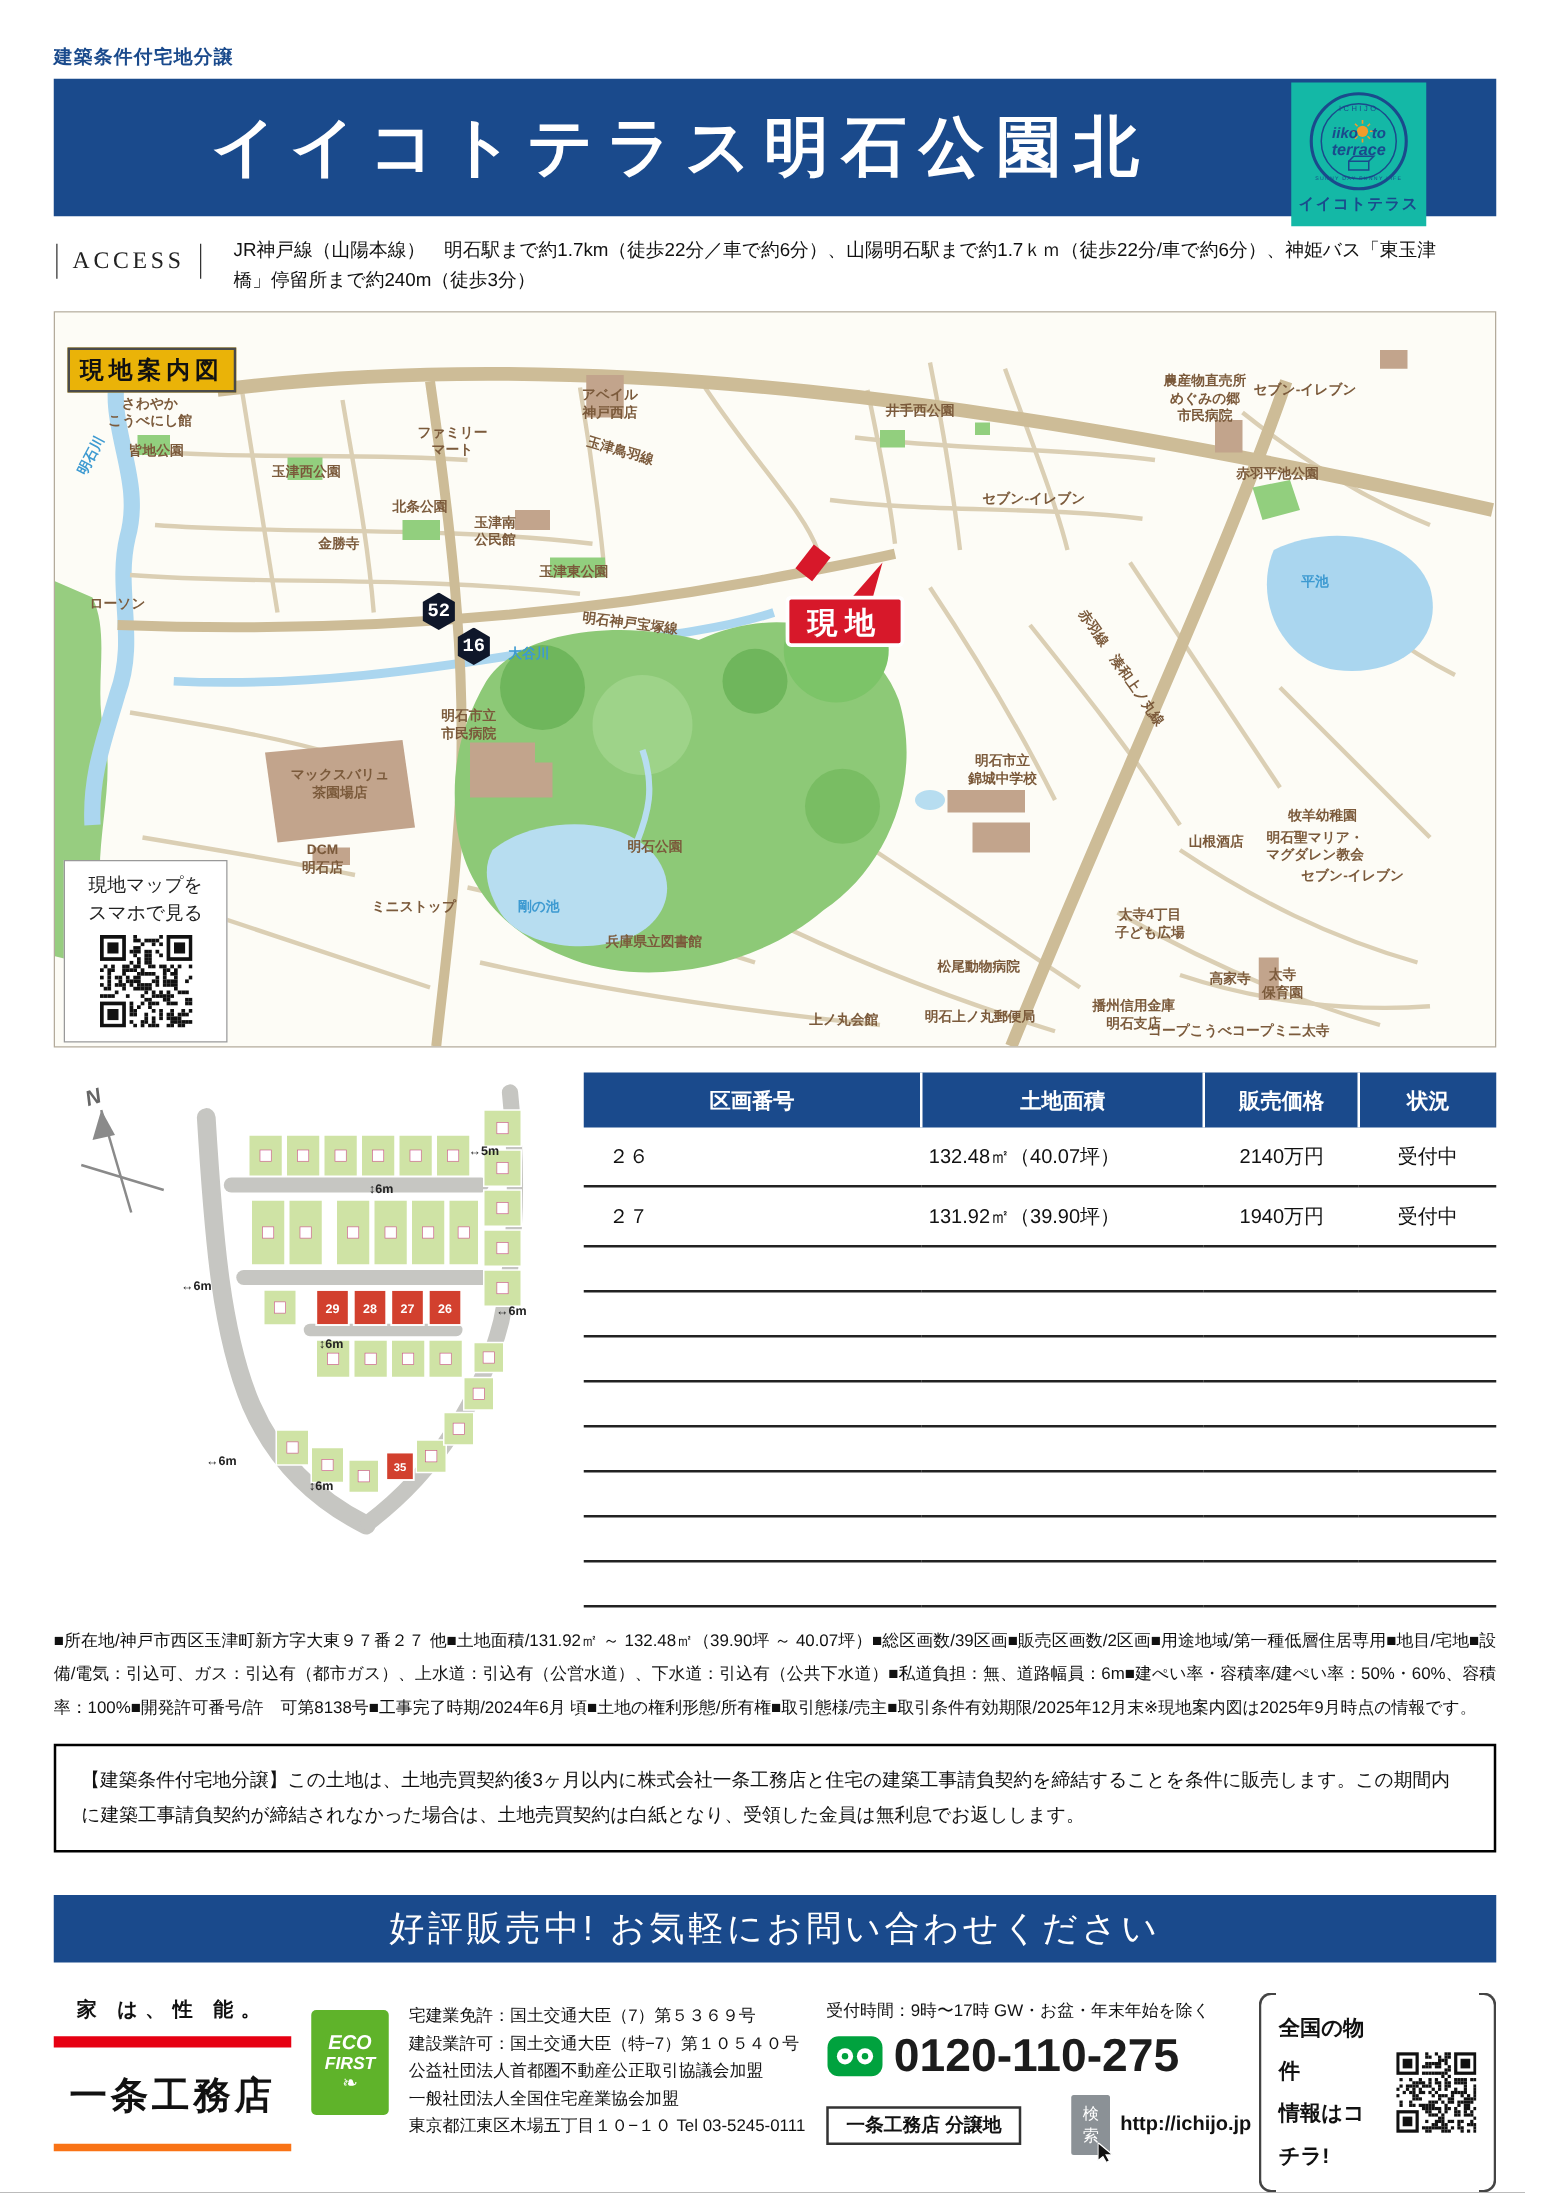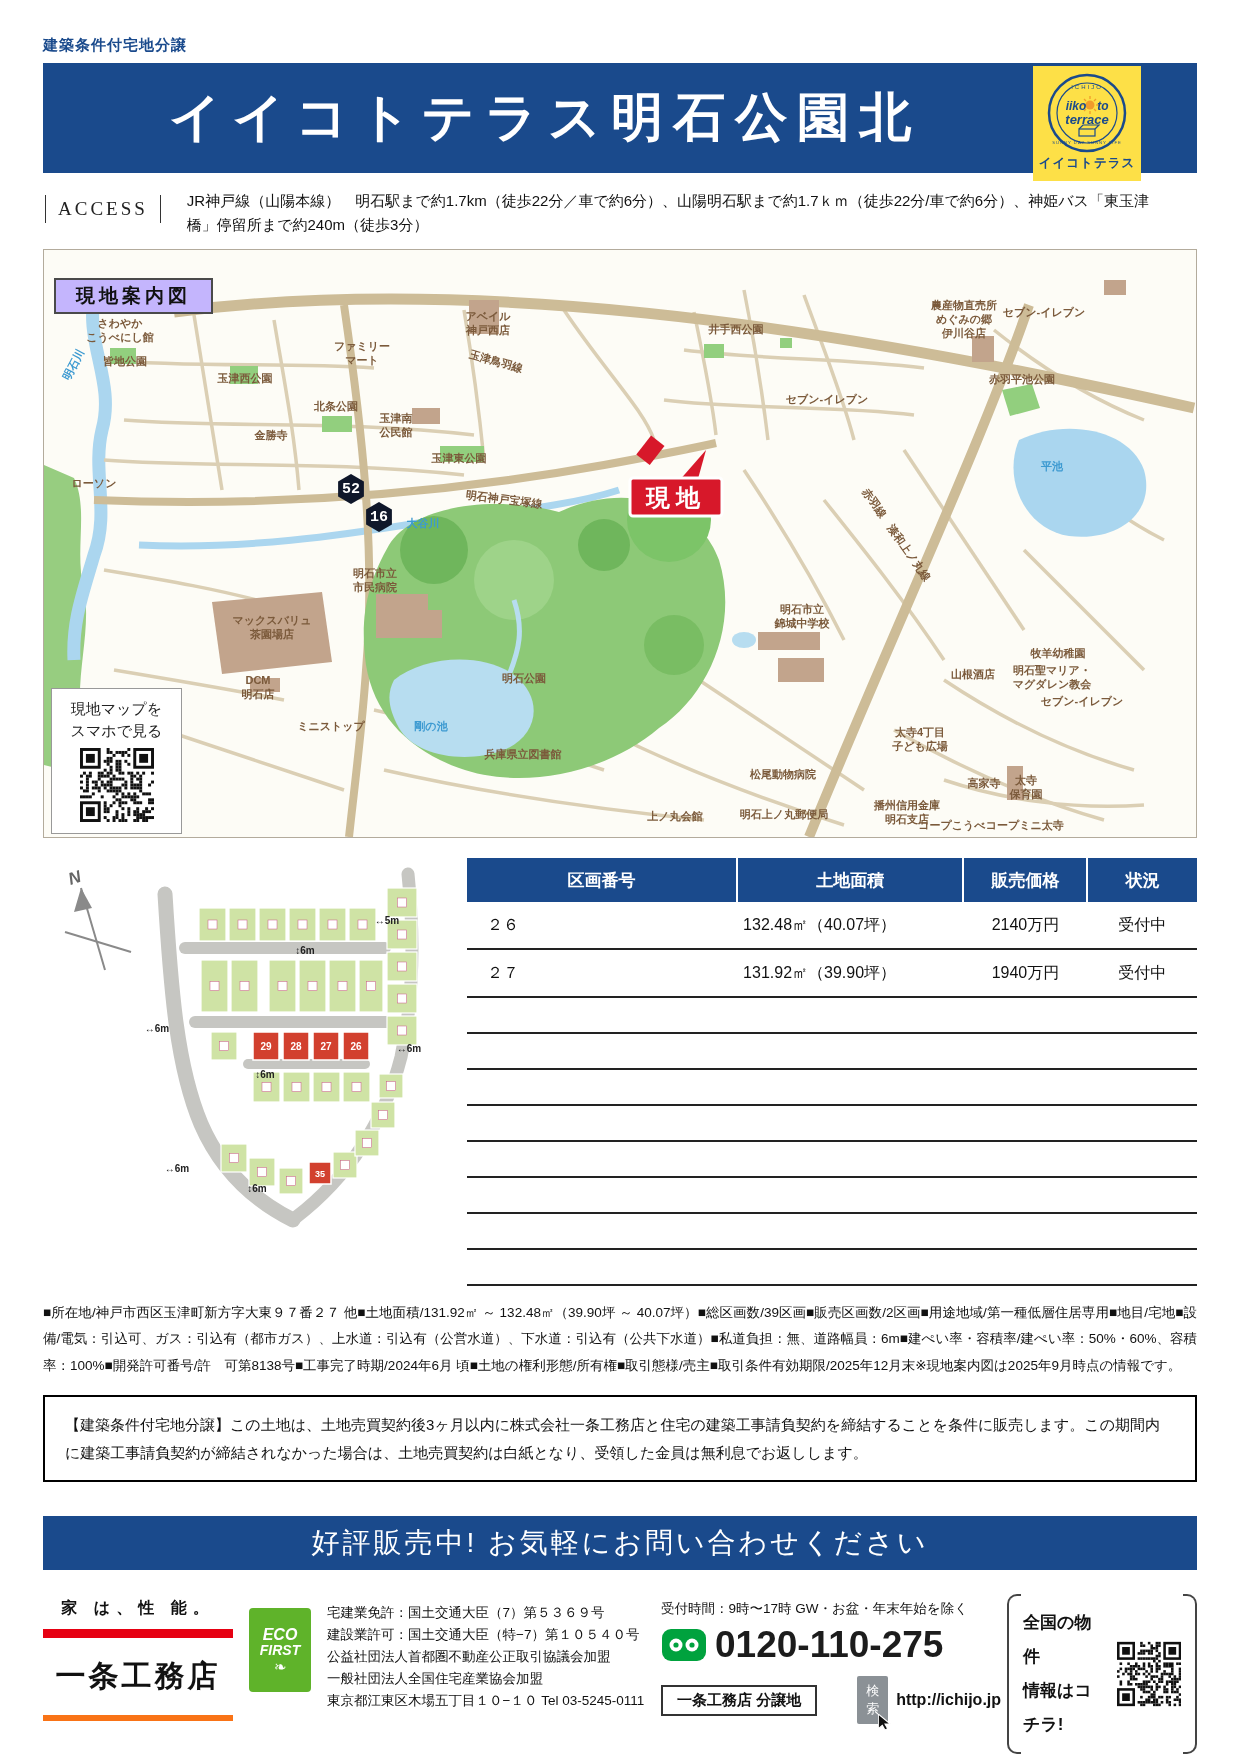--- a/index.html
+++ b/index.html
@@ -4,33 +4,33 @@
 <style>
   html,body{margin:0;padding:0;background:#888;}
   .page{width:1240px;height:1754px;background:#fff;position:relative;margin:0 auto;
         padding:36px 43px 0;box-sizing:border-box;overflow:hidden;
         font-family:"Liberation Sans","DejaVu Sans",sans-serif;color:#111;}
   
   .top-label{font-size:15px;font-weight:bold;color:#1a4a8c;letter-spacing:1px;margin-bottom:8px;}
   .title-band{position:relative;height:110px;background:#1a4a8c;display:flex;align-items:center;}
   .title-band h1{margin:0;width:100%;text-align:center;padding-right:150px;color:#fff;
                  font-size:52px;font-weight:bold;letter-spacing:10px;}
-  .logo-box{position:absolute;right:56px;top:3px;width:108px;height:115px;background:#fde047;
+  .logo-box{position:absolute;right:56px;top:3px;width:108px;height:115px;background:#14b8a6;
             display:flex;flex-direction:column;align-items:center;justify-content:flex-start;padding-top:6px;box-sizing:border-box;}
   .logo-caption{font-size:12.5px;font-weight:bold;color:#1a4a8c;letter-spacing:1px;margin-top:1px;}
   
   .access-row{display:flex;margin-top:16px;align-items:flex-start;}
   .access-label{font-family:"Liberation Serif",serif;font-size:19px;letter-spacing:3px;color:#222;
                 border-left:1.5px solid #333;border-right:1.5px solid #333;padding:3px 12px;margin:6px 4px 0 2px;white-space:nowrap;}
   .access-text{font-size:15px;line-height:1.6;margin-left:22px;max-width:990px;}
   
   .map-box{position:relative;margin-top:12px;width:1152px;height:587px;border:1px solid #b3ab9c;
            background:#fdfcf6;overflow:hidden;}
-  .map-title{position:absolute;left:10px;top:28px;background:#c4b5fd;border:2px solid #4a4a4a;
-             padding:3px 20px;font-size:19px;font-weight:bold;letter-spacing:4px;z-index:5;}
+  .map-title{position:absolute;left:10px;top:28px;background:#eab308;border:2px solid #4a4a4a;
+             padding:3px 8px;font-size:19px;font-weight:bold;letter-spacing:4px;z-index:5;}
   .map-label{position:absolute;transform:translate(-50%,-50%);font-size:11px;font-weight:bold;
              color:#7b5a3b;text-align:center;line-height:1.25;white-space:pre-line;z-index:3;pointer-events:none;}
   .map-label.blue{color:#3d9ad1;}
   .route-badge{position:absolute;width:30px;height:30px;background:#0f172a;color:#fff;font-size:15px;
                font-weight:bold;display:flex;align-items:center;justify-content:center;z-index:4;
                clip-path:polygon(50% 0,93% 25%,93% 75%,50% 100%,7% 75%,7% 25%);font-family:Liberation Mono, monospace;}
   .map-qr{position:absolute;left:7px;top:438px;width:131px;height:146px;background:#fff;
           border:1px solid #999;text-align:center;padding-top:9px;box-sizing:border-box;z-index:5;}
   .map-qr .cap{font-size:15px;line-height:1.45;color:#222;}
   
@@ -243,21 +243,21 @@
         <div class="map-label" style="left: 740px; top: 565px;">明石上ノ丸郵便局</div>
         <div class="map-label" style="left: 863px; top: 563px;">播州信用金庫
 明石支店</div>
         <div class="map-label" style="left: 947px; top: 576px;">コープこうべコープミニ太寺</div>
         <div class="map-label" style="left: 940px; top: 534px;">高家寺</div>
         <div class="map-label" style="left: 982px; top: 538px;">太寺
 保育園</div>
         <div class="map-label" style="left: 692px; top: 80px;">井手西公園</div>
         <div class="map-label" style="left: 920px; top: 70px;">農産物直売所
 めぐみの郷
-伊川谷店</div>
+市民病院</div>
         <div class="map-label" style="left: 1000px; top: 63px;">セブン-イレブン</div>
         <div class="map-label" style="left: 978px; top: 130px;">赤羽平池公園</div>
         <div class="map-label" style="left: 783px; top: 150px;">セブン-イレブン</div>
         <div class="map-label blue" style="left: 1008px; top: 217px;">平池</div>
         <div class="map-label" style="left: 758px; top: 367px;">明石市立
 錦城中学校</div>
         <div class="map-label" style="left: 852px; top: 285px; transform: translate(-50%, -50%) rotate(55deg);">赤羽線　湊和上ノ丸線</div>
         <div class="map-label" style="left: 929px; top: 425px;">山根酒店</div>
         <div class="map-label" style="left: 1014px; top: 404px;">牧羊幼稚園</div>
         <div class="map-label" style="left: 1008px; top: 428px;">明石聖マリア・

